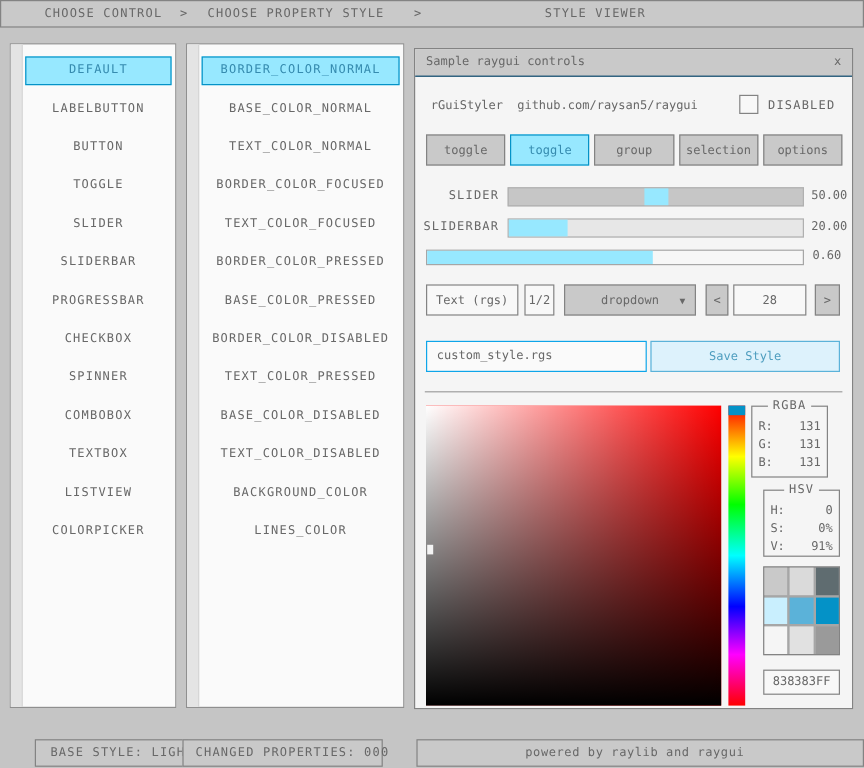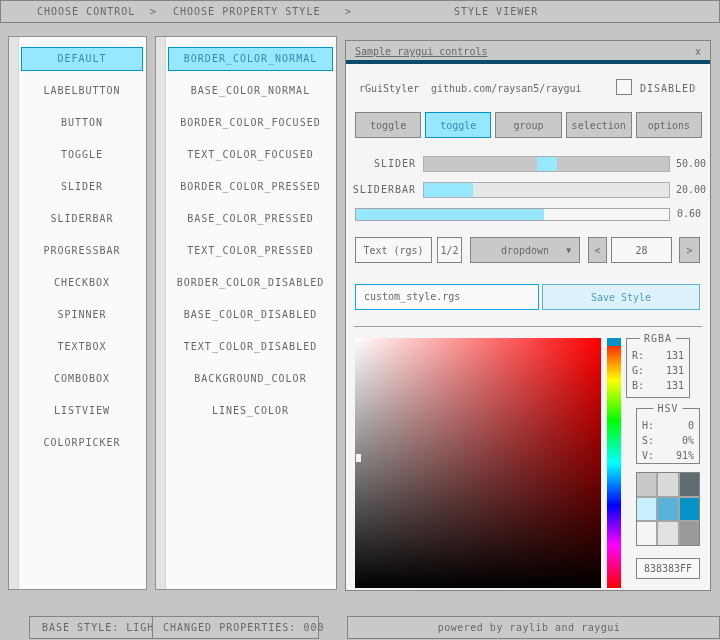--- a/index.html
+++ b/index.html
@@ -37,21 +37,21 @@
   }
   .item.sel { background:#97e8ff; border-color:#0492c7; color:#368baf; }
 
   
   .window {
     position:absolute; left:345px; top:40px; width:366px; height:551px;
     background:#f5f5f5; border:1px solid #838383;
   }
   .titlebar {
     position:relative; height:23px; background:#c9c9c9;
-    border-bottom:4px solid #0c4a6e; line-height:22px; padding-left:9px;text-decoration:underline;
+    border-bottom:1px solid #0c4a6e; line-height:22px; padding-left:9px;
   }
   .close { position:absolute; right:9px; top:0; line-height:22px; }
   .wbody { position:absolute; left:0; top:23px; right:0; bottom:0; }
 
   .btn {
     background:#c9c9c9; border:1px solid #838383; color:#686868;
     display:flex; align-items:center; justify-content:center;
     white-space:nowrap;
   }
   .btn.active { background:#97e8ff; border-color:#0492c7; color:#368baf; }
@@ -143,38 +143,39 @@
   <div class="items">
     <div class="item sel">DEFAULT</div>
     <div class="item">LABELBUTTON</div>
     <div class="item">BUTTON</div>
     <div class="item">TOGGLE</div>
     <div class="item">SLIDER</div>
     <div class="item">SLIDERBAR</div>
     <div class="item">PROGRESSBAR</div>
     <div class="item">CHECKBOX</div>
     <div class="item">SPINNER</div>
+    <div class="item">COMBOBOX</div>
     <div class="item">TEXTBOX</div>
-    <div class="item">COMBOBOX</div>
     <div class="item">LISTVIEW</div>
     <div class="item">COLORPICKER</div>
   </div>
 </div>
 
 <div class="panel" style="left:155px; top:36px; width:182px; height:554px;">
   <div class="vscroll"></div>
   <div class="items">
     <div class="item sel">BORDER_COLOR_NORMAL</div>
     <div class="item">BASE_COLOR_NORMAL</div>
+    <div class="item">TEXT_COLOR_NORMAL</div>
     <div class="item">BORDER_COLOR_FOCUSED</div>
     <div class="item">TEXT_COLOR_FOCUSED</div>
     <div class="item">BORDER_COLOR_PRESSED</div>
     <div class="item">BASE_COLOR_PRESSED</div>
+    <div class="item">BORDER_COLOR_DISABLED</div>
     <div class="item">TEXT_COLOR_PRESSED</div>
-    <div class="item">BORDER_COLOR_DISABLED</div>
     <div class="item">BASE_COLOR_DISABLED</div>
     <div class="item">TEXT_COLOR_DISABLED</div>
     <div class="item">BACKGROUND_COLOR</div>
     <div class="item">LINES_COLOR</div>
   </div>
 </div>
 
 <div class="window">
   <div class="titlebar">
     <span>Sample raygui controls</span>

